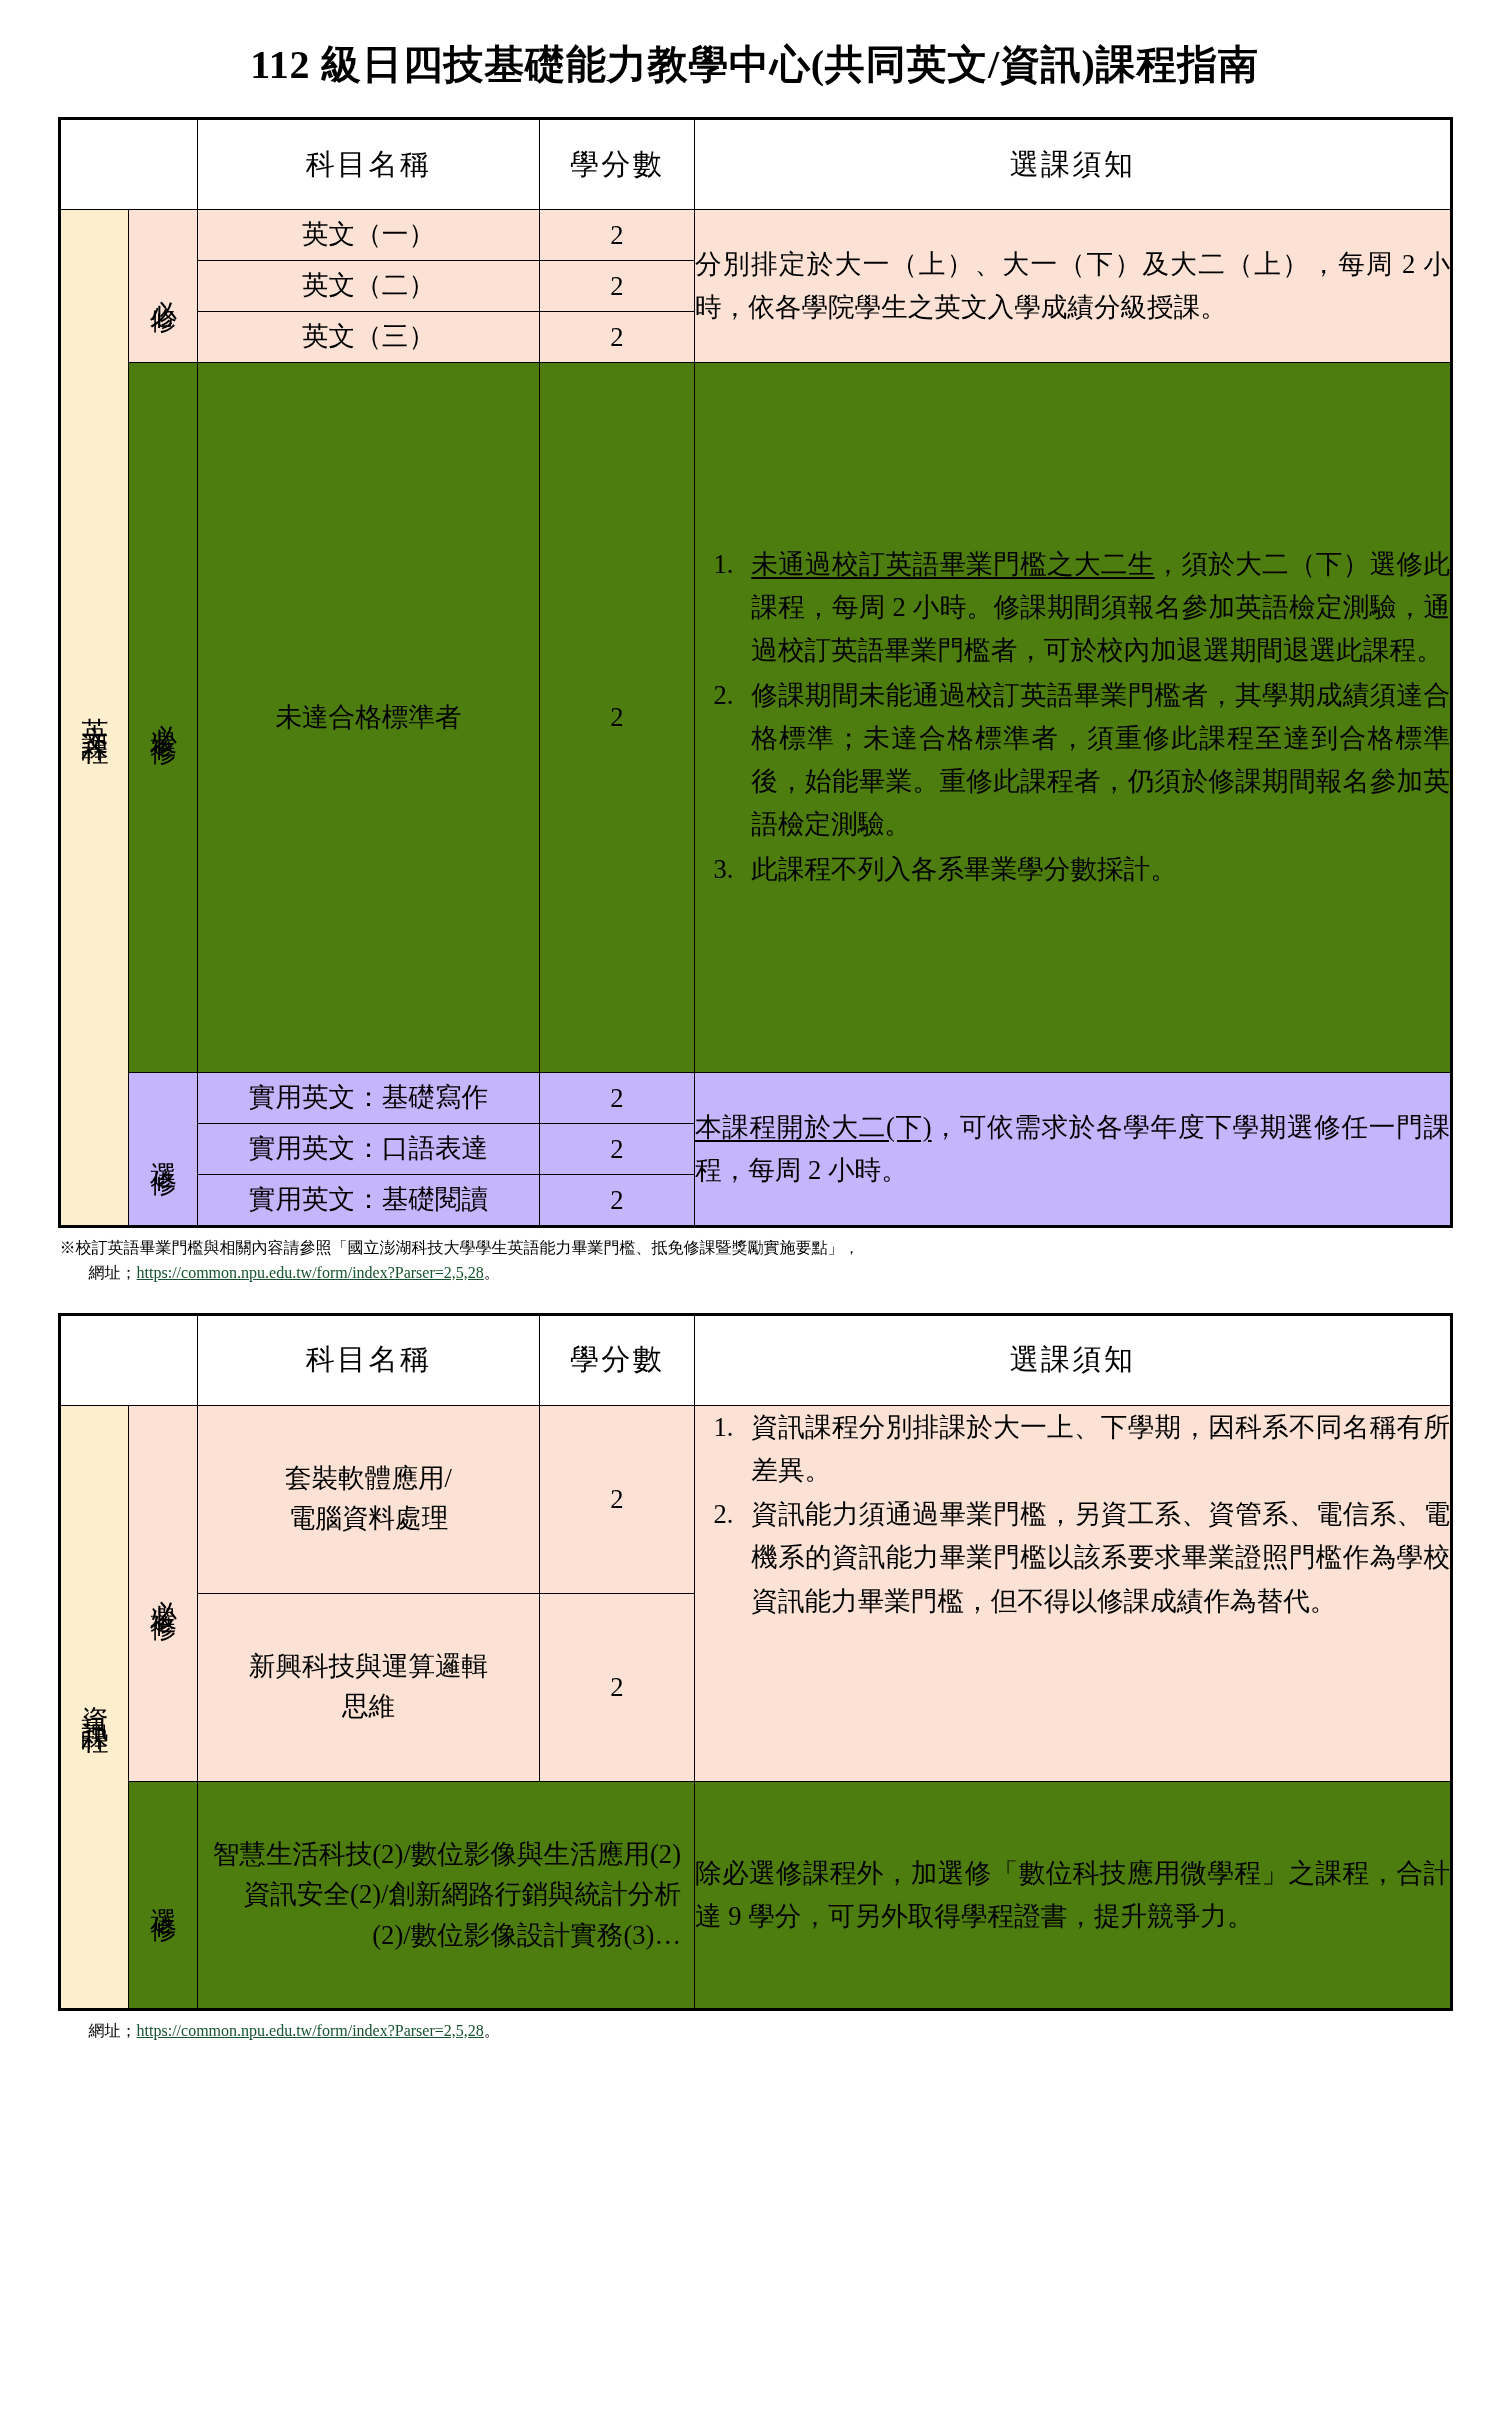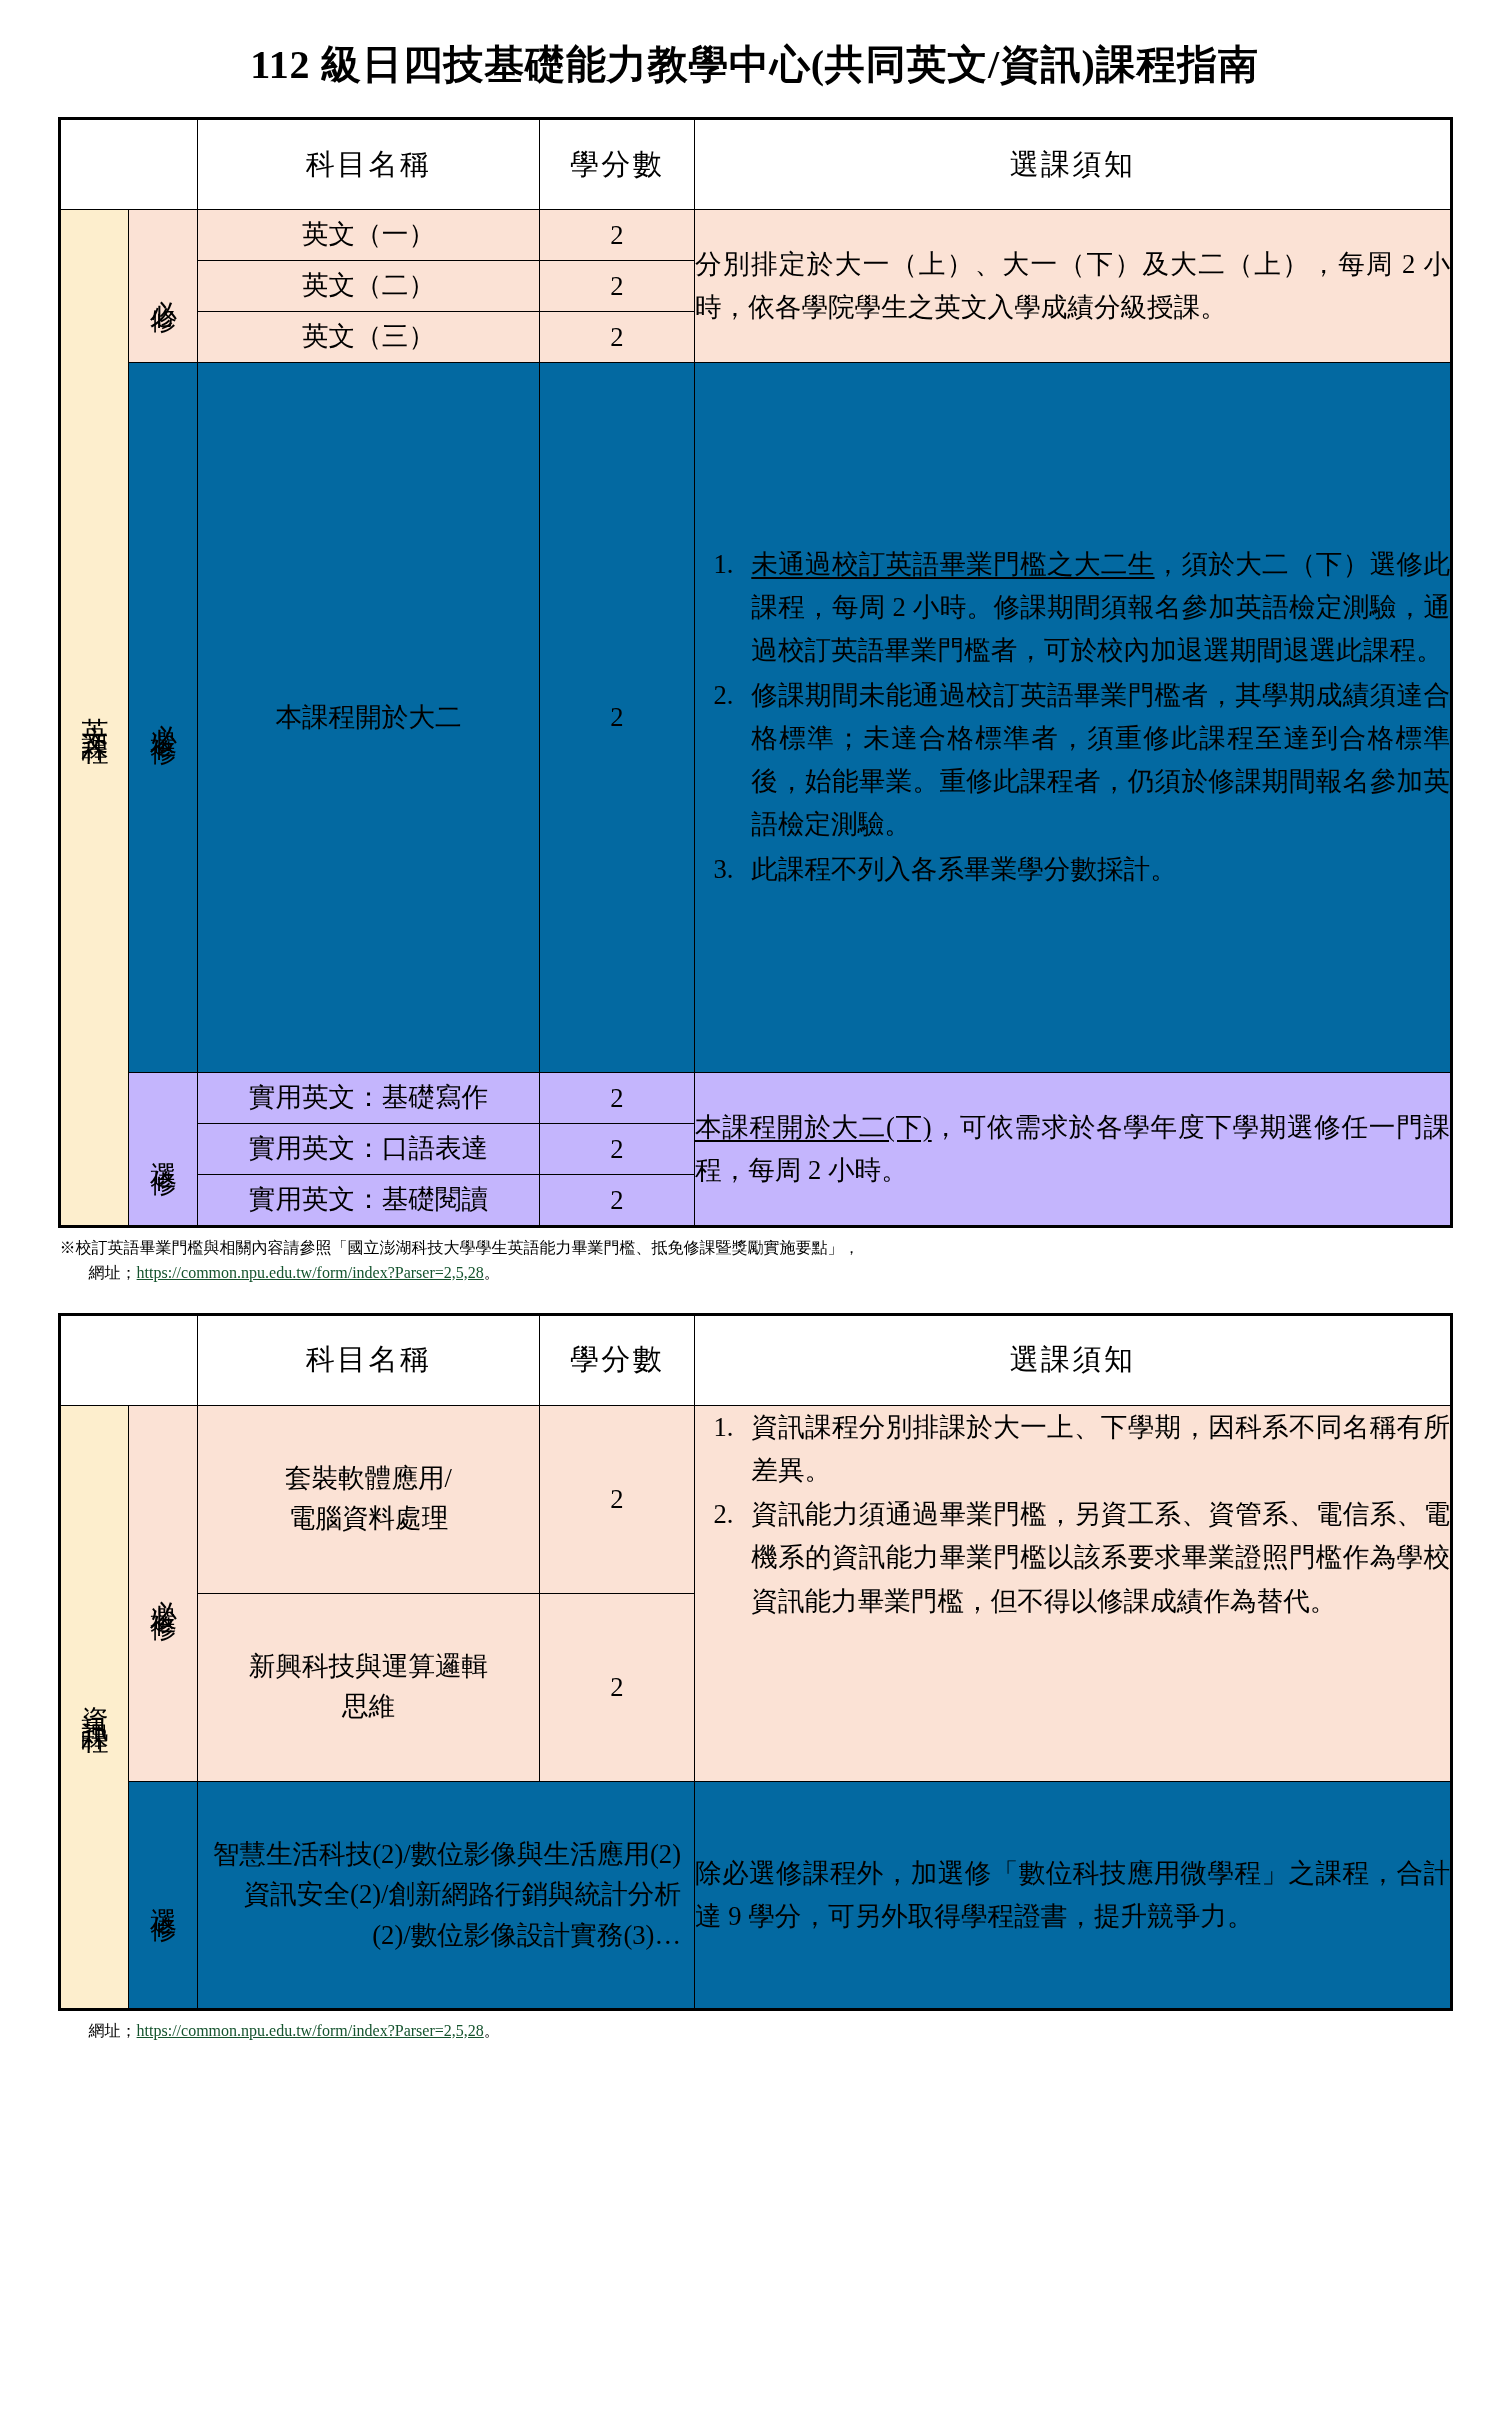--- a/index.html
+++ b/index.html
@@ -94,21 +94,21 @@
     font-size: 26.6px;
     line-height: 1.62;
     padding: 11.3px 16px 11.3px 14.5px;
     text-align: justify;
     text-justify: inter-character;
   }
 
   
   .fill-cream { background: #fdeecd; }
   .fill-pink  { background: #fbe2d5; }
-  .fill-lgrn  { background: #0369a1; }
+  .fill-lgrn  { background: #4d7c0f; }
   .fill-dgrn  { background: #c4b5fd; }
   .fill-white { background: #ffffff; }
 
   
   .dotted-top { border-top: 1.6px dotted #444 !important; }
 
   
   ol.notes {
     margin: 0;
     padding: 0 0 0 45px;
@@ -183,21 +183,21 @@
       </tr>
       <tr>
         <td class="cell-name fill-pink dotted-top" style="height:50px">英文（三）</td>
         <td class="cell-cred fill-pink dotted-top">2</td>
       </tr>
 
       <tr>
         <td class="vert fill-lgrn">
           <span class="vtxt">必選修</span>
         </td>
-        <td class="cell-name fill-lgrn" style="height:709px">本課程開於大二</td>
+        <td class="cell-name fill-lgrn" style="height:709px">未達合格標準者</td>
         <td class="cell-cred fill-lgrn">2</td>
         <td class="cell-note fill-lgrn">
           <ol class="notes">
             <li><span class="u">未通過校訂英語畢業門檻之大二生</span><span>，須於大二（下）選修此課程，每周 2 小時。修課期間須報名參加英語檢定測驗，通過校訂英語畢業門檻者，可於校內加退選期間退選此課程。</span></li>
             <li><span>修課期間未能通過校訂英語畢業門檻者，其學期成績須達合格標準；未達合格標準者，須重修此課程至達到合格標準後，始能畢業。重修此課程者，仍須於修課期間報名參加英語檢定測驗。</span></li>
             <li><span>此課程不列入各系畢業學分數採計。</span></li>
           </ol>
         </td>
       </tr>
 

